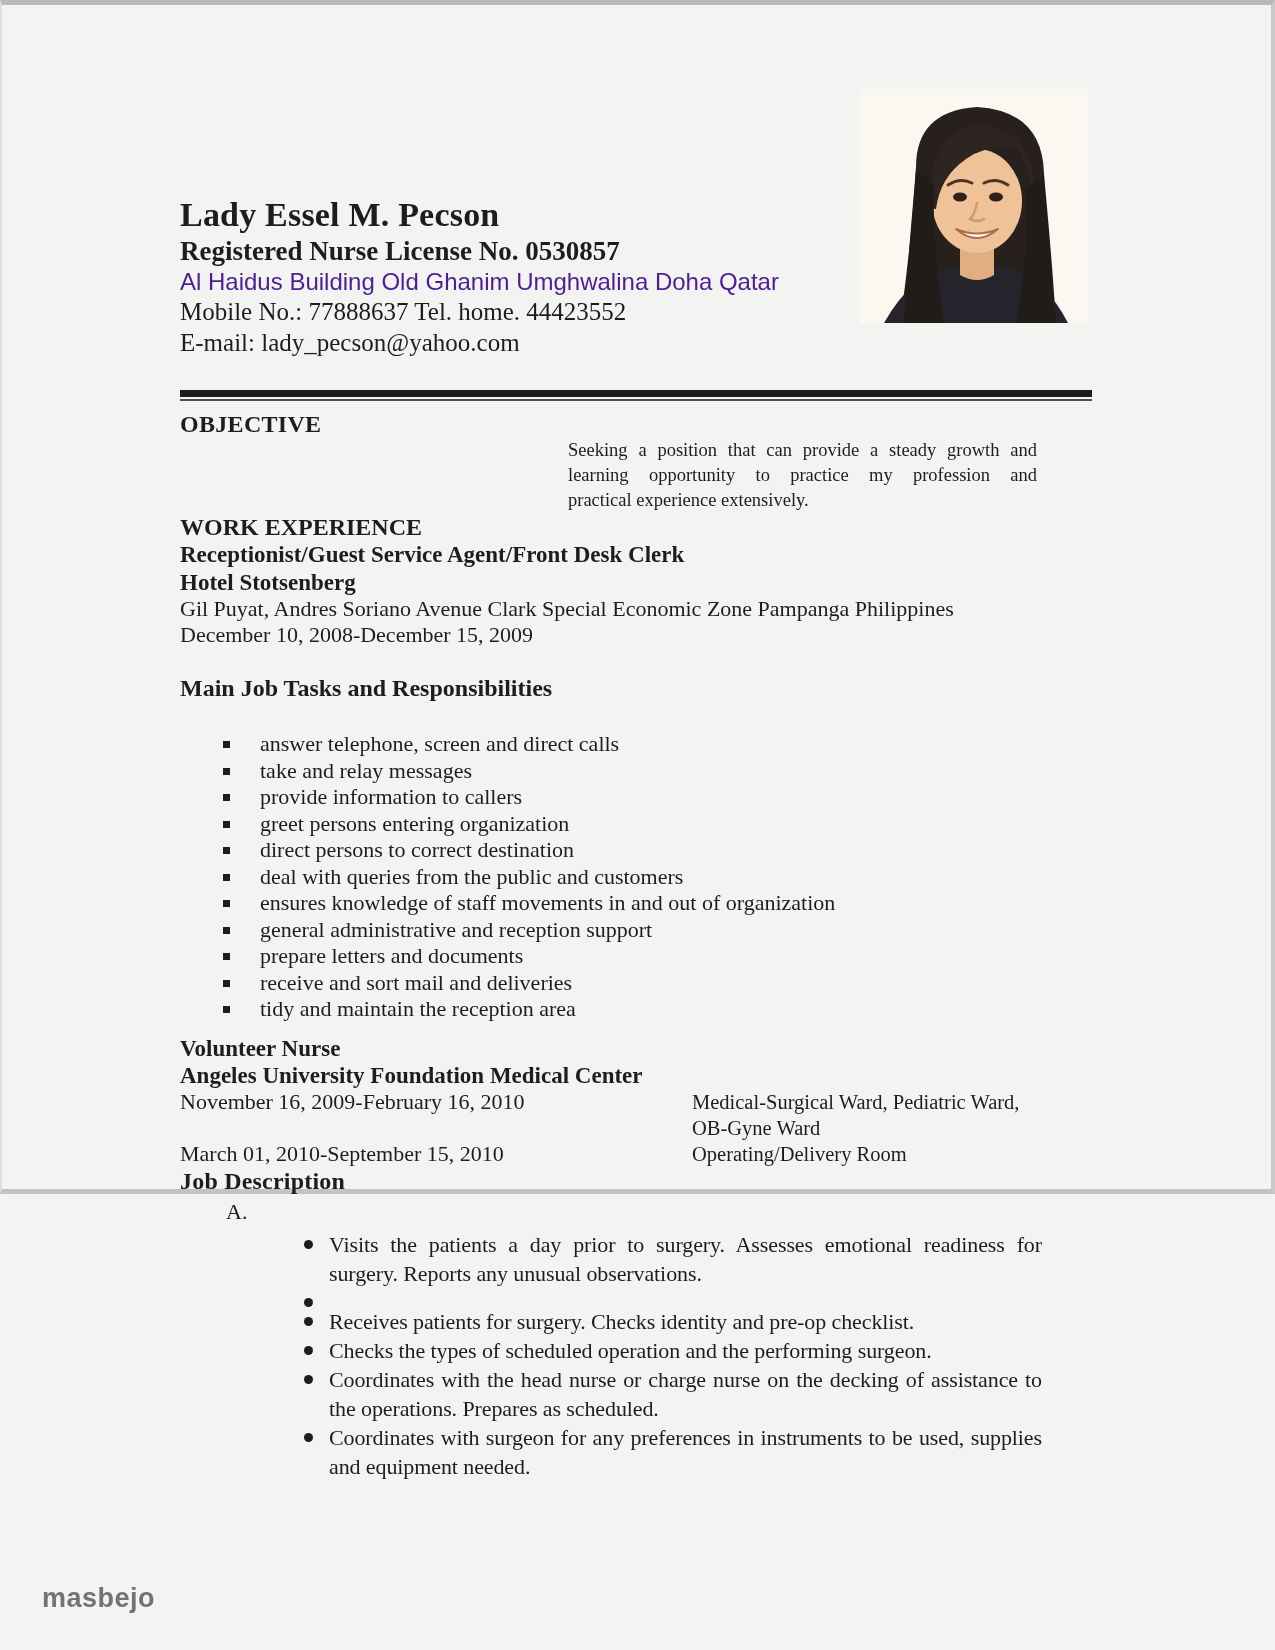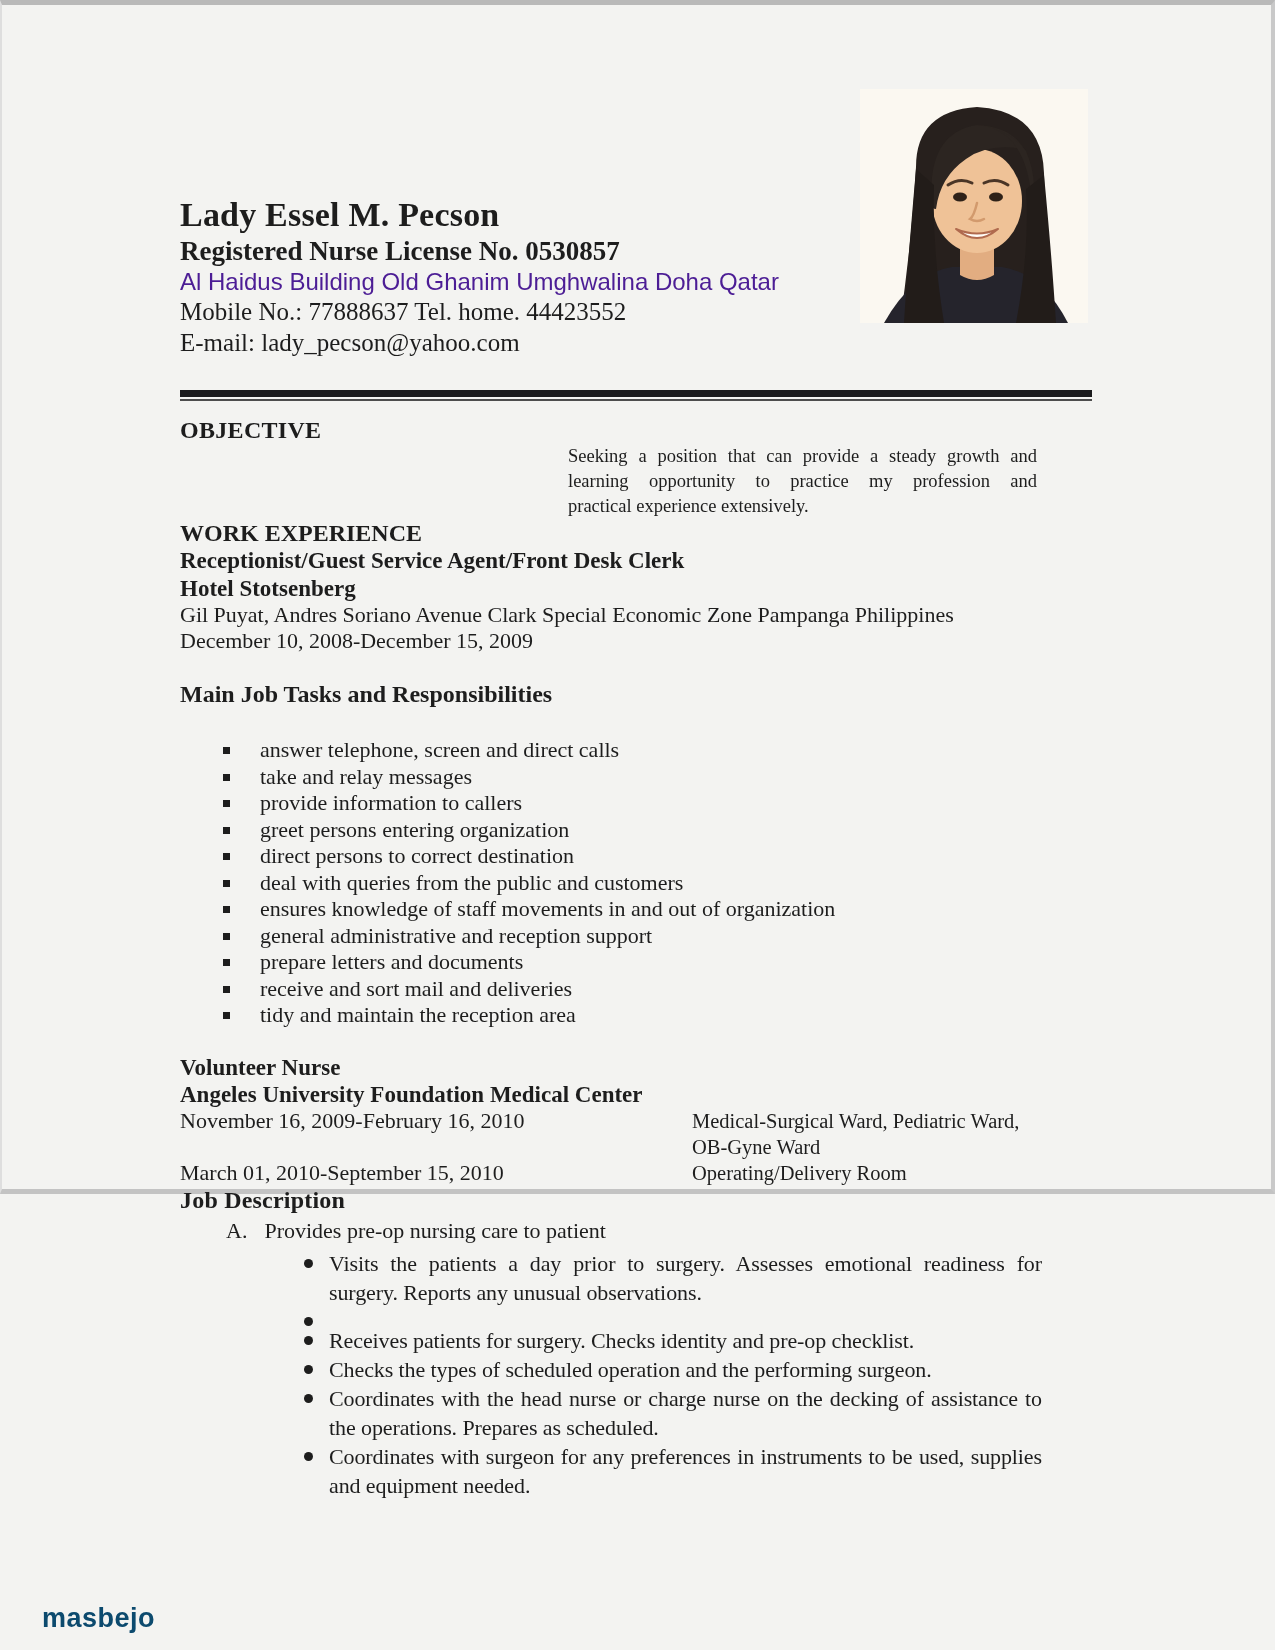--- a/index.html
+++ b/index.html
@@ -26,59 +26,58 @@
   p.address { font-family:"Liberation Sans", sans-serif; font-size:24px; line-height:30px; color:#4c1d95; }
   p.phone { font-size:25px; line-height:30px; }
   p.email { font-size:25px; line-height:32px; }
 
   
   .divider { margin-top:31px; width:912px; height:12px; border-top:7px solid #1b1b1d; position:relative; }
   .divider::after { content:""; position:absolute; left:0; right:0; top:2px; height:2px; background:#4d4d4d; }
 
   
   h3.sec { font-size:24px; line-height:28px; font-weight:bold; }
-  .objective-head { margin-top:14px; letter-spacing:.3px; }
+  .objective-head { margin-top:8px; letter-spacing:.3px; }
   .obj-par { margin-left:388px; width:469px; font-size:18.5px; line-height:25px; }
   .obj-line { text-align:justify; }
   .obj-line.just { text-align-last:justify; }
 
   
   .we-title { font-size:23px; line-height:28px; font-weight:bold; }
   .we-company { font-size:23px; line-height:27px; font-weight:bold; }
   .we-loc, .we-dates { font-size:22px; line-height:26px; }
   .tasks-head { margin-top:26px; }
   ul { list-style:none; }
   ul.tasks { margin-top:29px; }
   ul.tasks li { display:flex; font-size:22px; line-height:26.5px; }
   ul.tasks li .blt { flex:none; width:7px; height:7px; background:#1d1d1d; margin:10px 30px 0 43px; }
 
   
-  .vol { margin-top:25px; }
+  .vol { margin-top:12px; }
   .vol-title, .vol-org { font-size:23px; line-height:27px; font-weight:bold; }
   .assign-row { display:flex; font-size:22px; line-height:26px; }
   .assign-dates { flex:none; width:512px; }
   .assign-ward { font-size:20.5px; }
   .ward-line { line-height:26px; }
 
   
   .jd-head { letter-spacing:.2px; }
   .jd-a { display:flex; margin-top:2px; margin-left:46px; font-size:22px; line-height:29px; }
   .jd-a .marker { flex:none; margin-right:17px; }
   ul.jd { margin-top:4px; }
   ul.jd li { display:flex; font-size:22px; line-height:29px; letter-spacing:-0.1px; }
   ul.jd li .blt { flex:none; width:9px; height:9px; border-radius:50%; background:#1d1d1d; margin:10px 16px 0 124px; }
   ul.jd li .li-text { width:713px; text-align:justify; }
 
   
   .watermark {
     position:absolute; left:40px; top:1578px;
     font-family:"Liberation Sans", sans-serif;
     font-size:27px; font-weight:bold; letter-spacing:.5px;
-    color:#0c4a6e;
-    margin-top:20px;
+    color:#737373;
   }
 </style>
 </head>
 <body>
 
 <div class="sheet">
 
   <div class="photo">
     <svg viewBox="0 0 228 234" aria-hidden="true">
       <rect width="228" height="234" fill="#fbf8f1"></rect>
@@ -192,21 +191,20 @@
         <span class="assign-ward">
           <div class="ward-line">Operating/Delivery Room</div>
         </span>
       </div>
     </section>
 
     <section>
       <h3 class="sec jd-head">Job Description</h3>
       <div class="jd-a">
         <span class="marker">A.</span>
-        <span>Provides pre-op nursing care to patient</span>
       </div>
       <ul class="jd">
           <li>
             <span class="blt"></span>
             <span class="li-text">Visits the patients a day prior to surgery. Assesses emotional readiness for surgery. Reports any unusual observations.</span>
           </li>
           <li>
             <span class="blt"></span>
           </li>
           <li>

